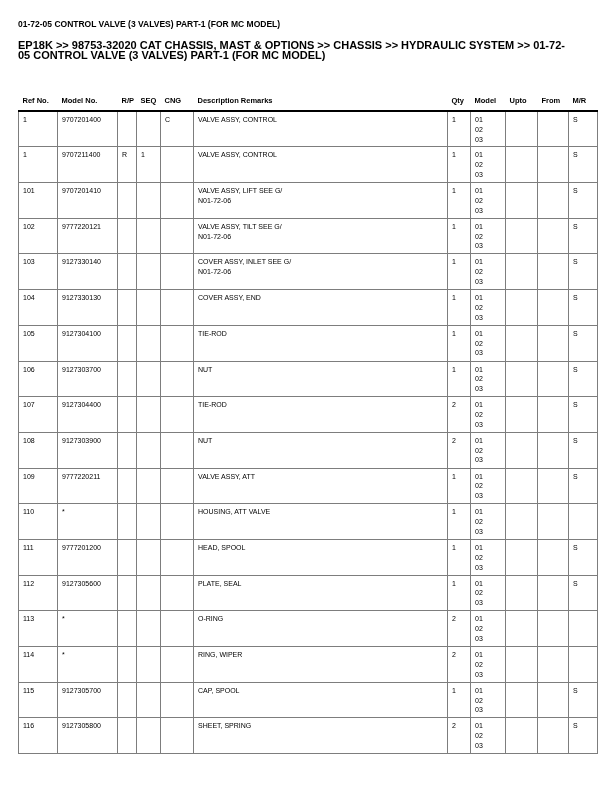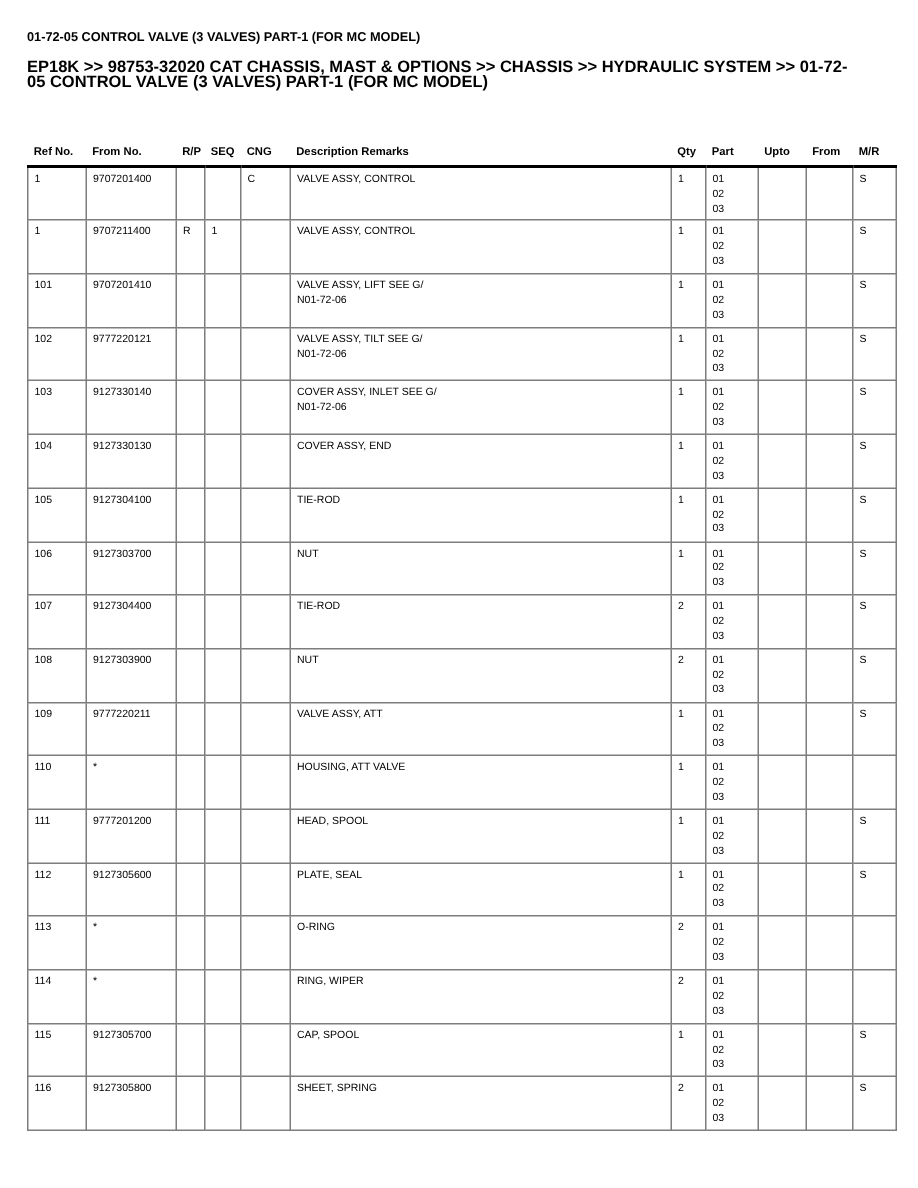--- a/index.html
+++ b/index.html
@@ -55,27 +55,27 @@
       <col class="c5">
         <col class="c6">
         <col class="c7">
         <col class="c8">
         <col class="c9">
         <col class="c10">
     </colgroup>
     <thead>
       <tr>
           <th class="c0">Ref No.</th>
-          <th class="c1">From No.</th>
+          <th class="c1">Model No.</th>
           <th class="c2">R/P</th>
           <th class="c3">SEQ</th>
           <th class="c4">CNG</th>
           <th class="c5">Description Remarks</th>
           <th class="c6">Qty</th>
-          <th class="c7">Part</th>
+          <th class="c7">Model</th>
           <th class="c8">Upto</th>
           <th class="c9">From</th>
           <th class="c10">M/R</th>
         </tr>
     </thead>
     <tbody>
         <tr>
           <td class="c0">1</td>
           <td class="c1">9707201400</td>
           <td class="c2"></td>

